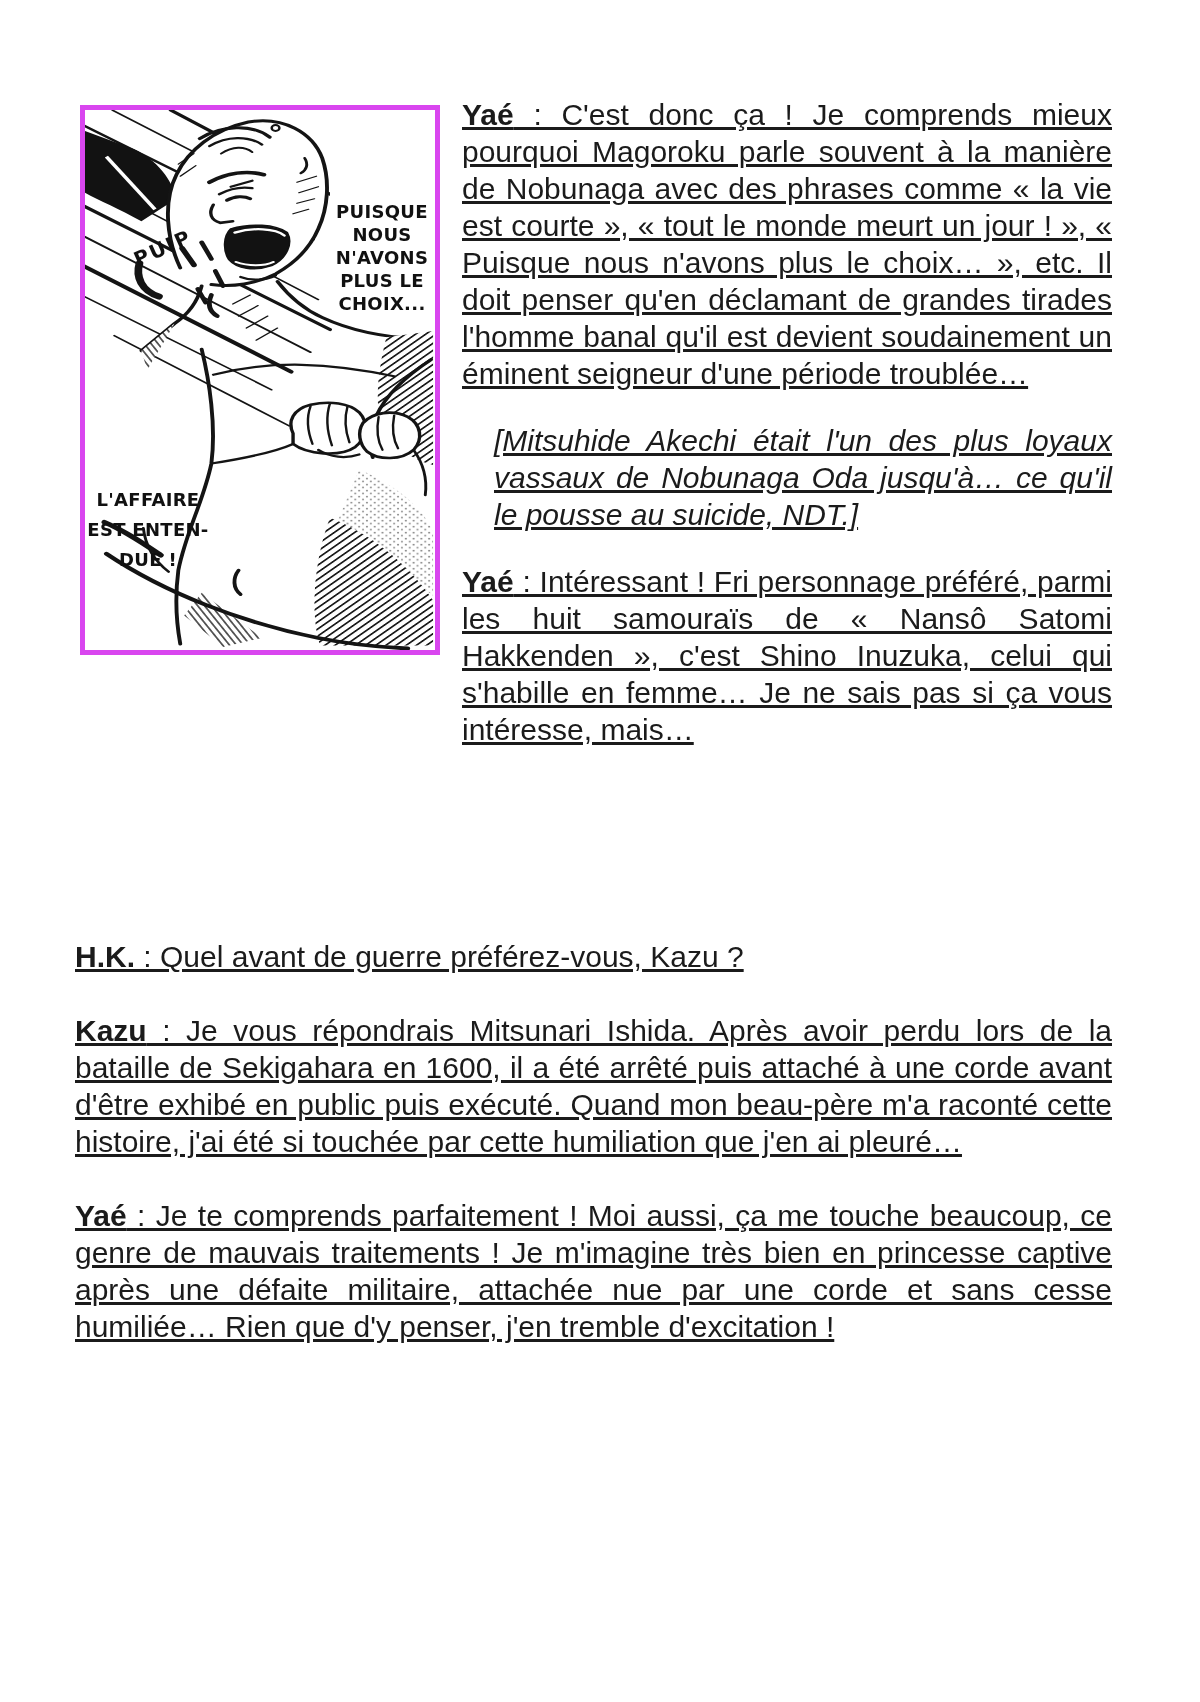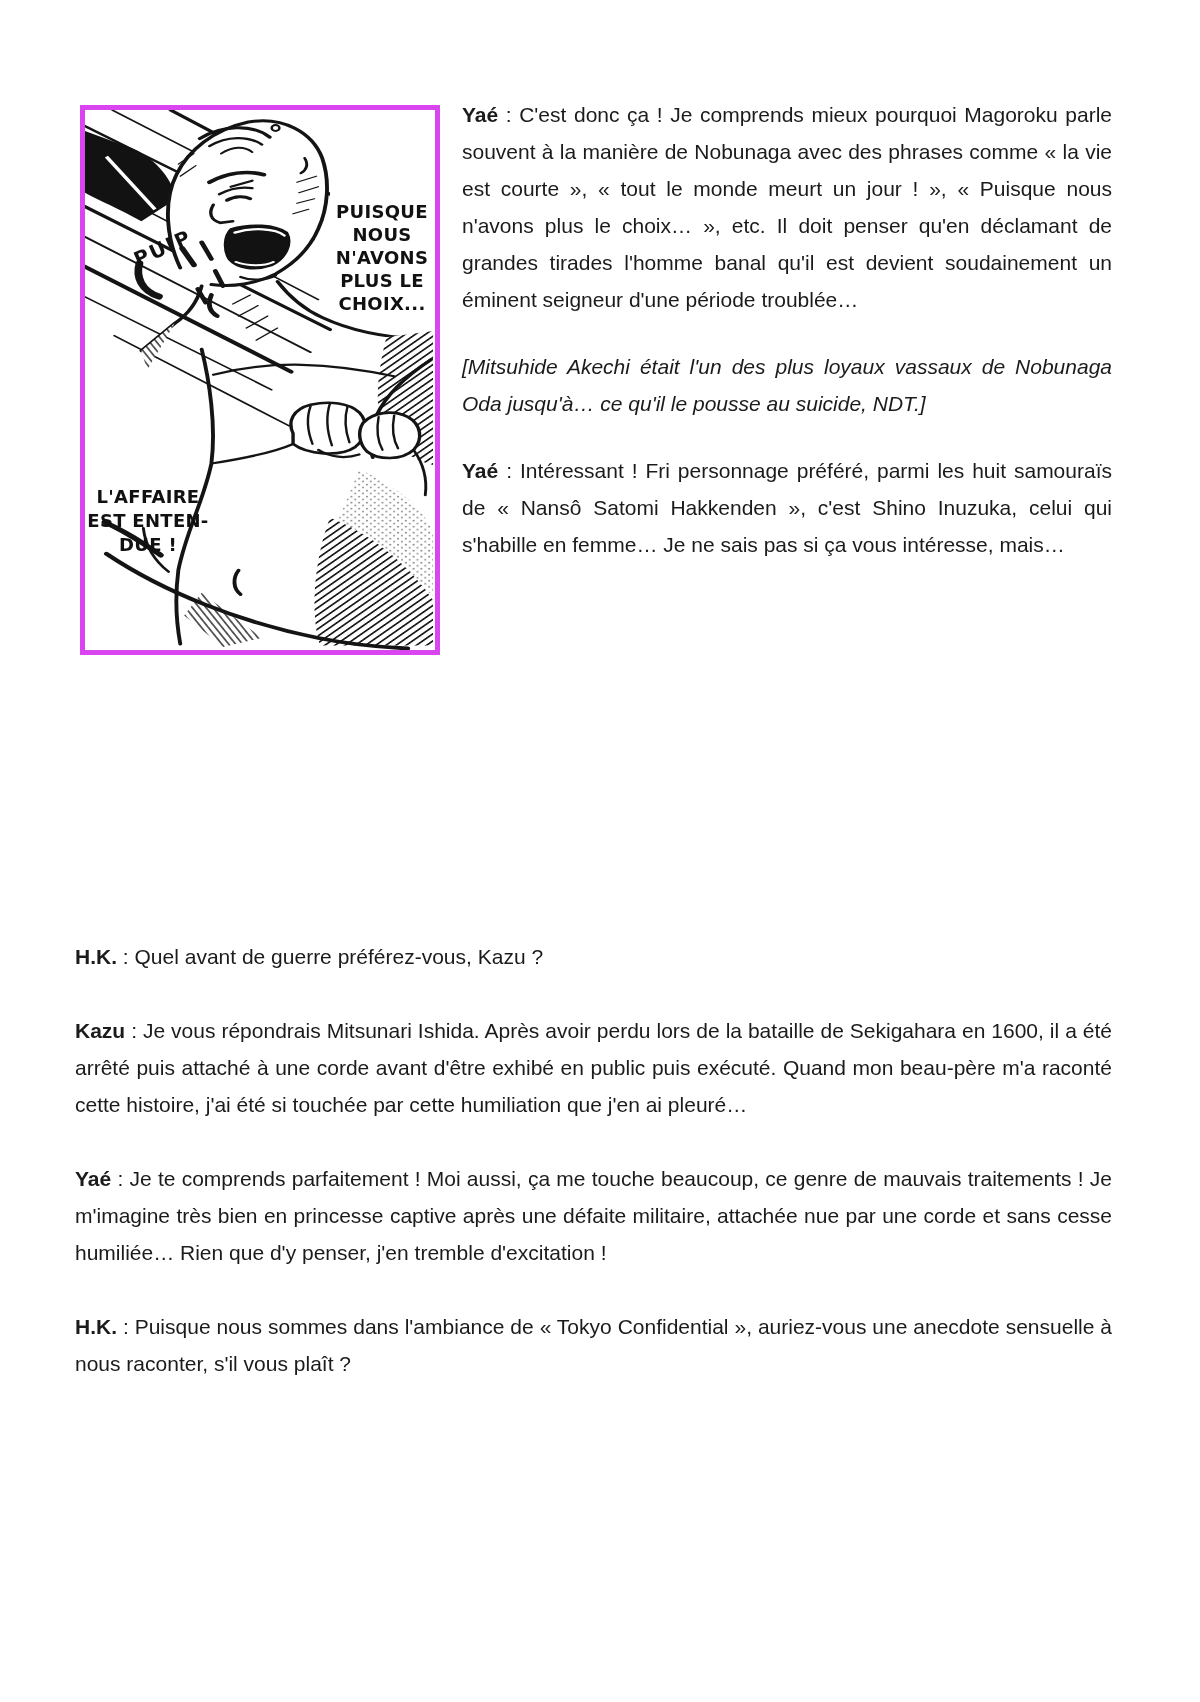--- a/index.html
+++ b/index.html
@@ -17,43 +17,43 @@
     box-sizing:border-box;border:5px solid #d946ef;background:#ffffff;
   }
   .panel svg{position:absolute;left:0;top:0;width:100%;height:100%;}
   .panel-text{
     position:absolute;
     font-family:"DejaVu Sans", sans-serif;
     font-weight:bold;color:#111;
     white-space:pre-line;text-align:center;
   }
   .bubble{left:243px;top:90px;width:108px;font-size:18px;line-height:23px;letter-spacing:.3px;}
-  .caption{left:-2px;top:375px;width:130px;font-size:18px;line-height:24px;letter-spacing:.3px;}
+  .caption{left:-2px;top:375px;width:130px;font-size:18px;line-height:30px;letter-spacing:.3px;}
   .sfx{
     left:46px;top:120px;width:90px;
     font-size:20px;letter-spacing:2px;
     transform:rotate(-24deg);
     text-align:left;
   }
   
   .col-right{
     position:absolute;left:462px;top:96px;width:650px;
   }
   .bottom{
     position:absolute;left:75px;top:938px;width:1037px;
   }
   p.para{
     margin:0 0 37px 0;
-    font-size:21px;line-height:37px;
+    font-size:30px;line-height:37px;
     text-align:justify;
-    hyphens:auto;-webkit-hyphens:auto;
+    hyphens:auto;text-decoration:underline;-webkit-hyphens:auto;
   }
   .col-right p.para{margin-bottom:30px;}
   p.para b{font-weight:bold;}
-  p.para.note{font-style:italic;}
+  p.para.note{font-style:italic;margin-left:32px;}
 </style>
 </head>
 <body>
 
 <div class="page">
 
   <div class="panel">
     <svg viewBox="0 0 360 718" xmlns="http://www.w3.org/2000/svg" preserveAspectRatio="none">
       <defs>
         <pattern id="hatch" width="7" height="7" patternUnits="userSpaceOnUse" patternTransform="rotate(48)">
@@ -192,16 +192,15 @@
   <div class="col-right">
     <p class="para"><b>Yaé</b><span> : C'est donc ça ! Je comprends mieux pourquoi Magoroku parle souvent à la manière de Nobunaga avec des phrases comme « la vie est courte », « tout le monde meurt un jour ! », « Puisque nous n'avons plus le choix… », etc. Il doit penser qu'en déclamant de grandes tirades l'homme banal qu'il est devient soudainement un éminent seigneur d'une période troublée…</span></p>
     <p class="para note"><span>[Mitsuhide Akechi était l'un des plus loyaux vassaux de Nobunaga Oda jusqu'à… ce qu'il le pousse au suicide, NDT.]</span></p>
     <p class="para"><b>Yaé</b><span> : Intéressant ! Fri personnage préféré, parmi les huit samouraïs de « Nansô Satomi Hakkenden », c'est Shino Inuzuka, celui qui s'habille en femme… Je ne sais pas si ça vous intéresse, mais…</span></p>
   </div>
 
   <div class="bottom">
     <p class="para"><b>H.K.</b><span> : Quel avant de guerre préférez-vous, Kazu ?</span></p>
     <p class="para"><b>Kazu</b><span> : Je vous répondrais Mitsunari Ishida. Après avoir perdu lors de la bataille de Sekigahara en 1600, il a été arrêté puis attaché à une corde avant d'être exhibé en public puis exécuté. Quand mon beau-père m'a raconté cette histoire, j'ai été si touchée par cette humiliation que j'en ai pleuré…</span></p>
     <p class="para"><b>Yaé</b><span> : Je te comprends parfaitement ! Moi aussi, ça me touche beaucoup, ce genre de mauvais traitements ! Je m'imagine très bien en princesse captive après une défaite militaire, attachée nue par une corde et sans cesse humiliée… Rien que d'y penser, j'en tremble d'excitation !</span></p>
-    <p class="para"><b>H.K.</b><span> : Puisque nous sommes dans l'ambiance de « Tokyo Confidential », auriez-vous une anecdote sensuelle à nous raconter, s'il vous plaît ?</span></p>
   </div>
 
 </div>
 
 </body></html>

